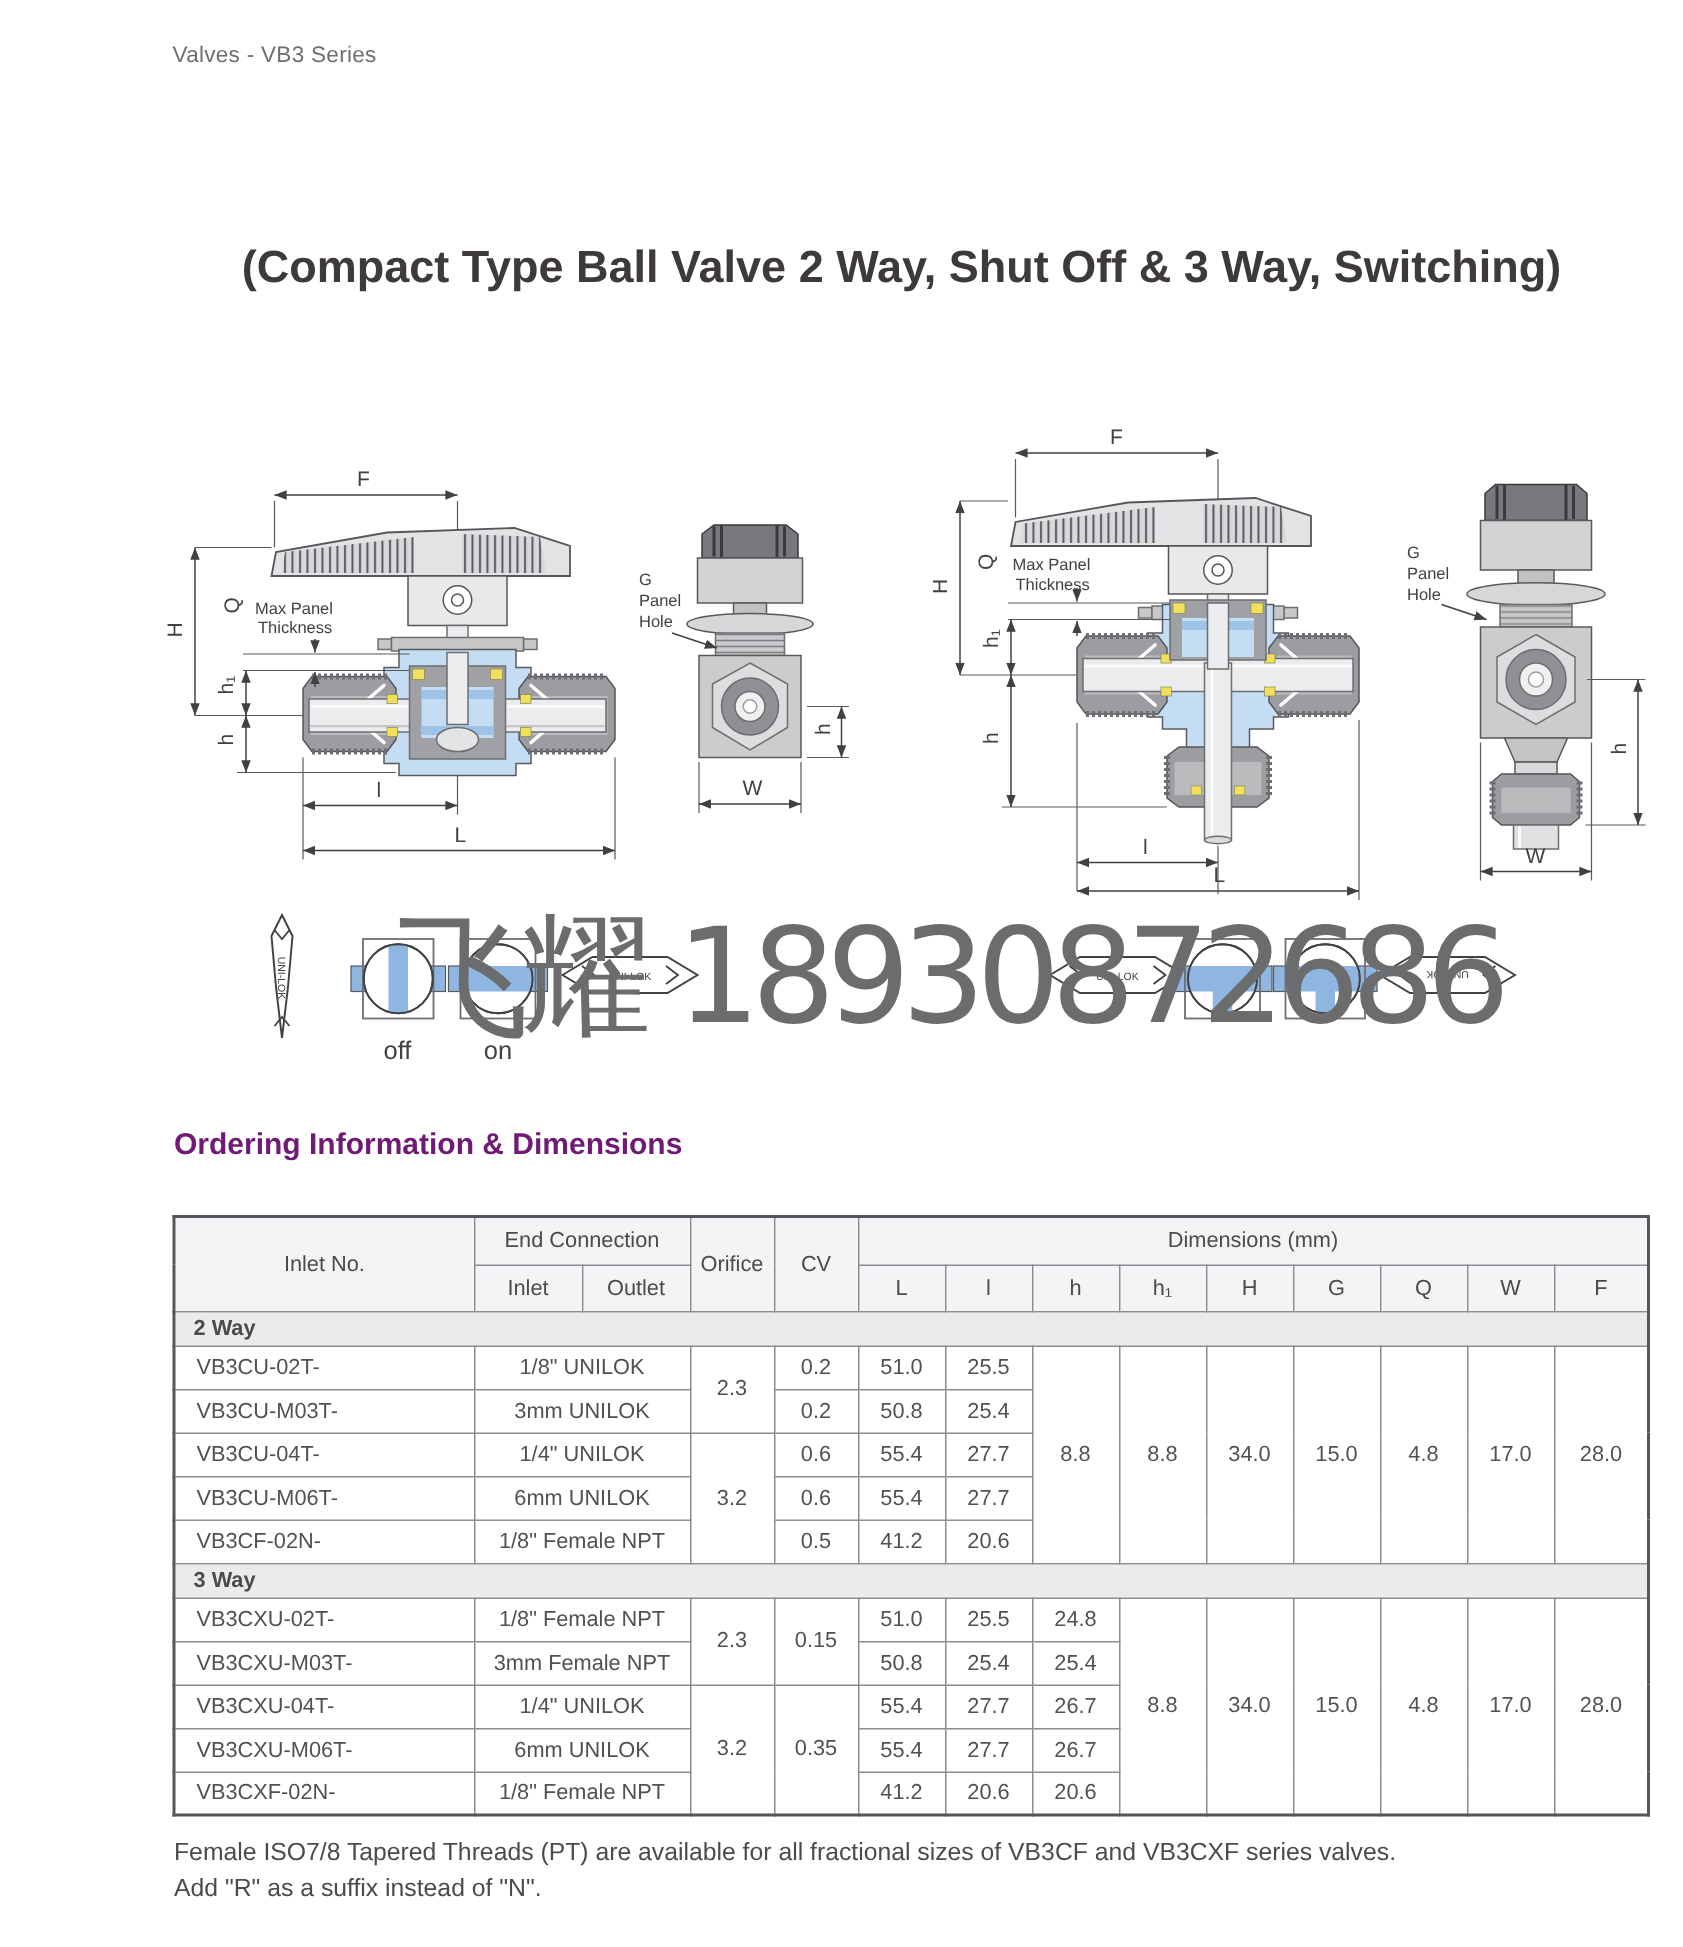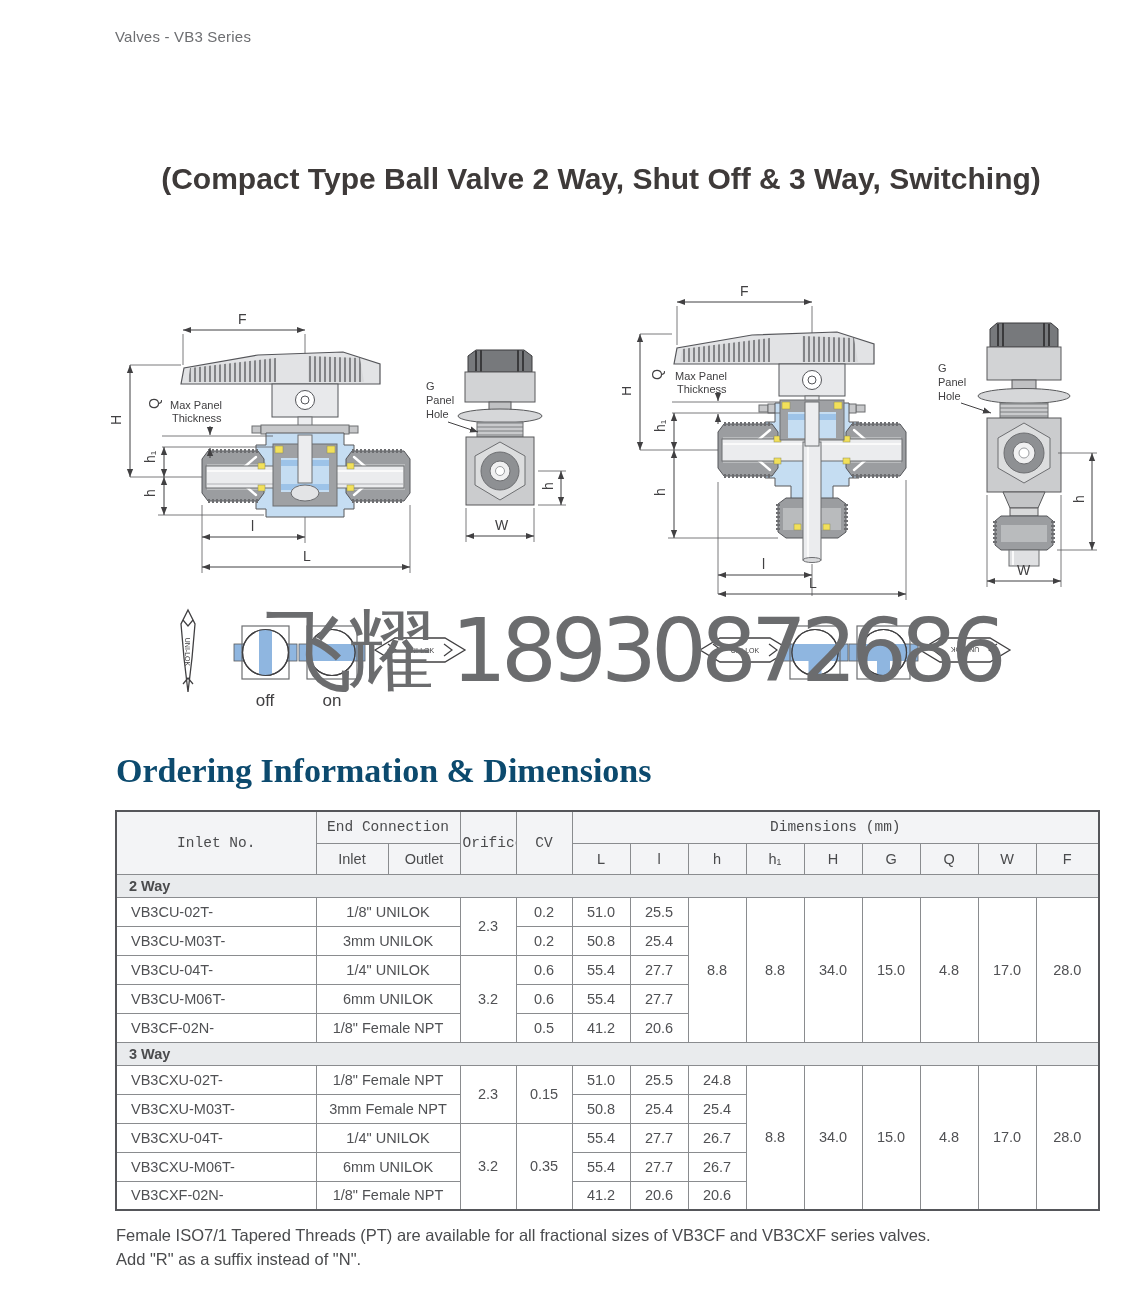--- a/index.html
+++ b/index.html
@@ -15,29 +15,29 @@
   .fig { position:absolute; }
   #fig1 { left:68px;  top:285px; }
   #fig2 { left:378px; top:330px; }
   #fig3 { left:582px; top:272px; }
   #fig4 { left:893px; top:295px; }
   #schem { left:120px; top:598px; }
 
   .watermark { position:absolute; left:225px; top:592px; font-size:88px; letter-spacing:-6px;
                font-family:"DejaVu Sans", sans-serif; color:#6B6C6E; white-space:nowrap; z-index:5; }
 
-  .section-heading { position:absolute; left:76px; top:752px; font-size:34px; font-weight:bold; color:#0c4a6e;font-family:Liberation Serif, serif; }
+  .section-heading { position:absolute; left:76px; top:752px; font-size:20px; font-weight:bold; color:#701a75; }
 
   table.dim-table { position:absolute; left:75px; top:810px; border-collapse:collapse;
                     table-layout:fixed; width:984px; font-size:14.5px; color:#505154;
                     border:2px solid #55565A; }
   .dim-table th, .dim-table td { border:1px solid #8A8C8F; text-align:center; font-weight:normal;
                                  padding:0 2px; overflow:hidden; white-space:nowrap; }
   .dim-table thead th { background:#F3F4F6; height:31px; color:#4A4B4D; }
-  .dim-table thead tr:first-child th { height:32px;font-family:Liberation Mono, monospace; }
+  .dim-table thead tr:first-child th { height:32px; }
   .dim-table td { height:29px; background:#ffffff; }
   .dim-table td.part-cell { text-align:left; padding-left:14px; }
   .dim-table tr.section-row td { background:#E9EBED; text-align:left; padding-left:12px;
                                  font-weight:bold; color:#4A4B4D; height:23px; }
   .notes { position:absolute; left:76px; top:1224px; font-size:16.5px; color:#4A4B4D; line-height:1.45; }
 
   svg text { font-family:"Liberation Sans", sans-serif; fill:#414042; }
   .dim  { stroke:#414042; stroke-width:1; fill:none; }
   .ext  { stroke:#58595B; stroke-width:0.8; fill:none; }
   .lbl  { font-size:14px; }
@@ -630,17 +630,17 @@
           <td class="part-cell">VB3CXF-02N-</td>
           <td colspan="2">1/8" Female NPT</td>
           <td>41.2</td>
           <td>20.6</td>
           <td>20.6</td>
         </tr>
       </tbody>
   </table>
 
   <div class="notes">
-    <p>Female ISO7/1 Tapered Threads (PT) are available for all fractional sizes of VB3CF and VB3CXF series valves.</p>
+    <p>Female ISO7/8 Tapered Threads (PT) are available for all fractional sizes of VB3CF and VB3CXF series valves.</p>
     <p>Add "R" as a suffix instead of "N".</p>
   </div>
 
 </div>
 
 </body></html>

